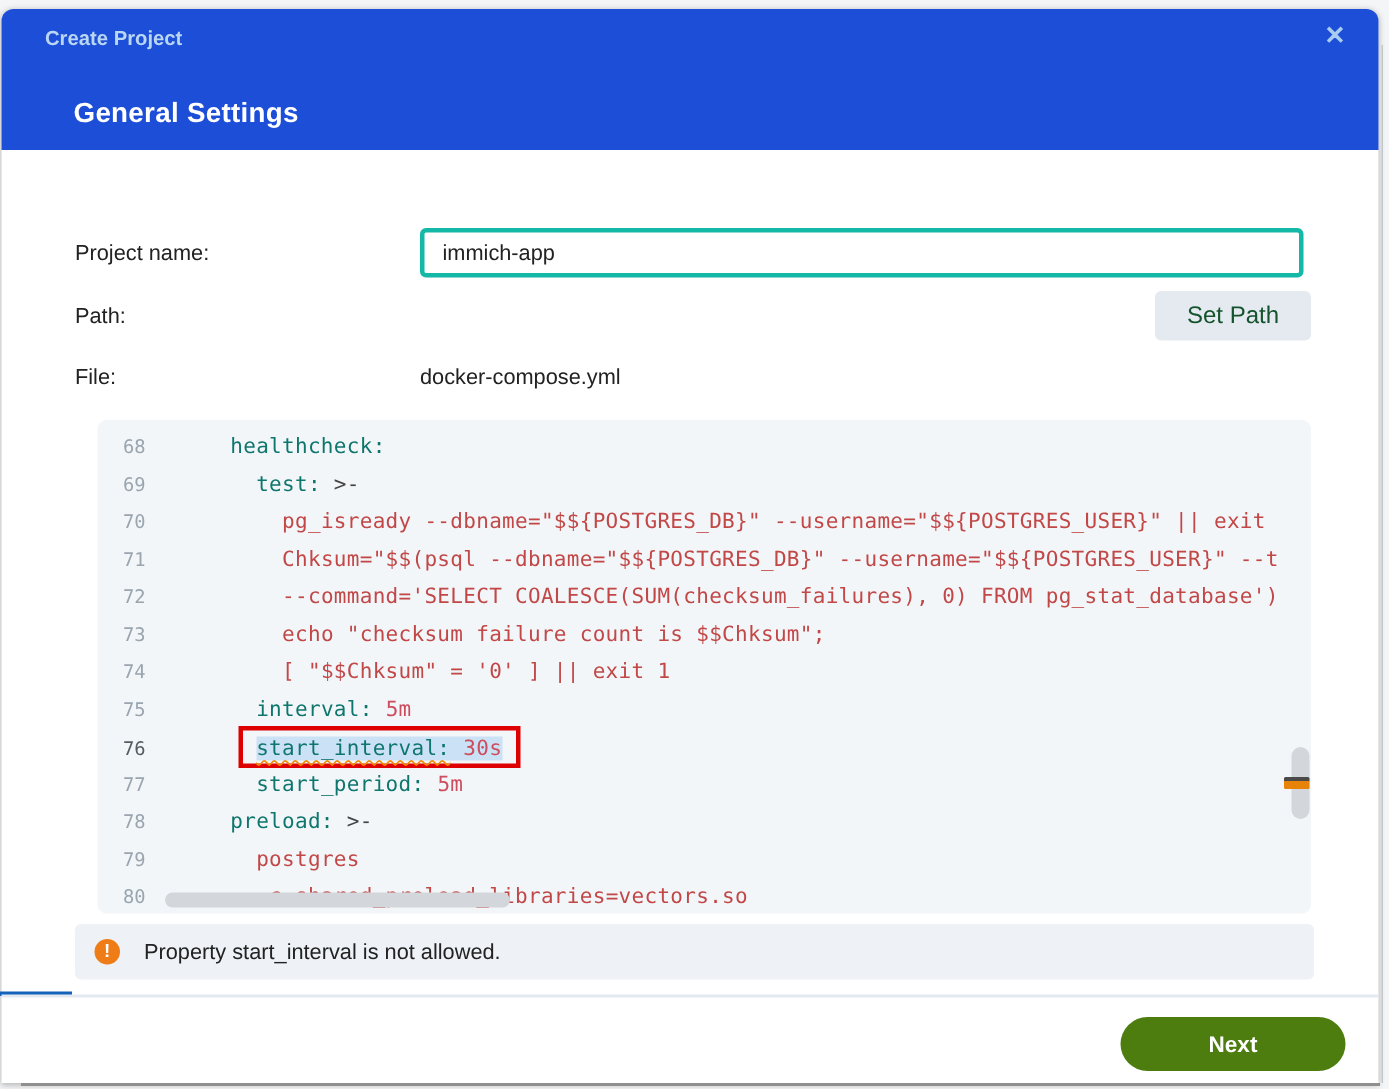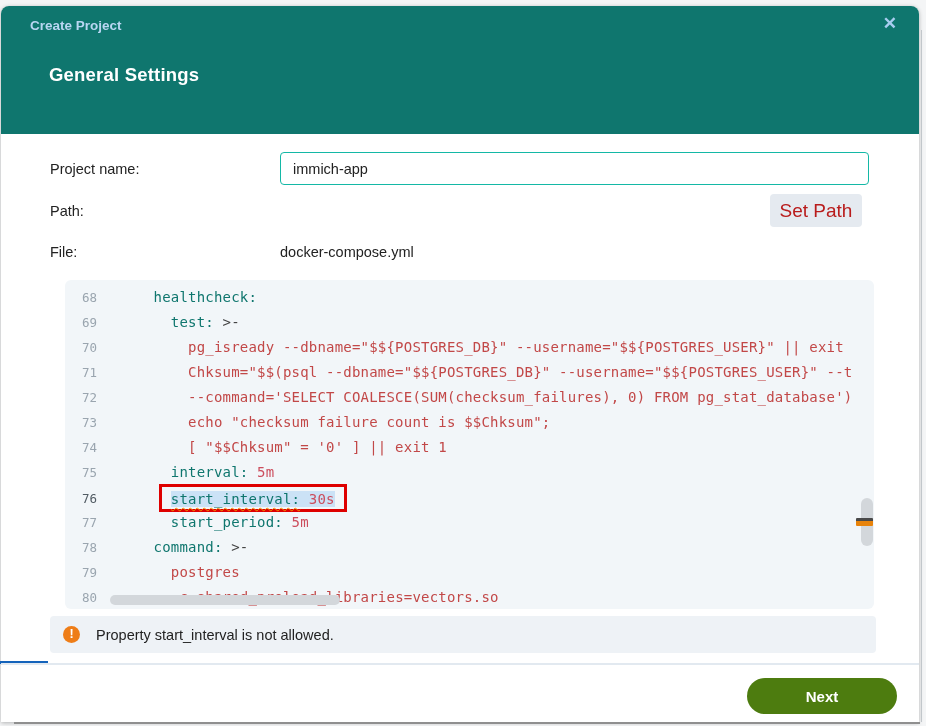--- a/index.html
+++ b/index.html
@@ -7,37 +7,37 @@
     width:926px;height:726px;position:relative;overflow:hidden;
     background:#f4f5f6;
     font-family:"Liberation Sans",sans-serif;
   }
   .dialog{
     position:absolute;left:1px;top:6px;width:918px;height:716px;
     background:#fff;border-radius:8px 8px 0 0;
     box-shadow:0 1px 4px rgba(0,0,0,.28);
   }
   
-  .header{position:absolute;top:0;left:0;right:0;height:128px;background:#0f766e;border-radius:8px 8px 0 0}
+  .header{position:absolute;top:0;left:0;right:0;height:94px;background:#1d4ed8;border-radius:8px 8px 0 0}
   .win-title{position:absolute;left:29px;top:12px;font-size:13.5px;font-weight:bold;color:#b9d6f2}
   .close-btn{position:absolute;right:22px;top:8px;font-size:17px;font-weight:bold;color:#a8cdf0;cursor:pointer;line-height:20px}
   .gs-title{position:absolute;left:48px;top:58px;font-size:18.5px;font-weight:bold;color:#ffffff;letter-spacing:.2px}
   
   .form-label{position:absolute;font-size:14.5px;color:#222}
   .text-input{
     position:absolute;height:33px;box-sizing:border-box;background:#fff;
-    border:1px solid #14b8a6;border-radius:4px;padding:0 12px;
+    border:3px solid #14b8a6;border-radius:4px;padding:0 12px;
     font-size:14.5px;color:#222;font-family:"Liberation Sans",sans-serif;outline:none;
   }
   #project-input{left:279px;top:146px;width:589px}
   #path-input{left:279px;top:188px;width:481px}
   .setpath-btn{
-    position:absolute;left:769px;top:188px;width:92px;height:33px;
+    position:absolute;left:769px;top:188px;width:104px;height:33px;
     background:#e5eaf0;border:none;border-radius:4px;
-    font-size:19px;color:#b91c1c;font-family:"Liberation Sans",sans-serif;cursor:pointer;
+    font-size:16px;color:#14532d;font-family:"Liberation Sans",sans-serif;cursor:pointer;
   }
   .file-value{position:absolute;left:279px;top:238px;font-size:14.5px;color:#222}
   
   .editor{
     position:absolute;left:64px;top:274px;width:809px;height:329px;
     background:#f2f6f9;border-radius:6px;overflow:hidden;
     font-family:"DejaVu Sans Mono","Liberation Mono",monospace;
     font-size:14px;letter-spacing:.2px;padding-top:5px;box-sizing:border-box;cursor:text;
   }
   .cm-line{height:25px;line-height:25px;white-space:pre;position:relative}
@@ -106,21 +106,21 @@
         <div class="cm-line"><span class="gut">68</span><span class="code"><span class="tok-p">    </span><span class="tok-k">healthcheck:</span></span></div>
         <div class="cm-line"><span class="gut">69</span><span class="code"><span class="tok-p">      </span><span class="tok-k">test:</span><span class="tok-p"> </span><span class="tok-m">&gt;-</span></span></div>
         <div class="cm-line"><span class="gut">70</span><span class="code"><span class="tok-p">        </span><span class="tok-s">pg_isready --dbname="$${POSTGRES_DB}" --username="$${POSTGRES_USER}" || exit</span></span></div>
         <div class="cm-line"><span class="gut">71</span><span class="code"><span class="tok-p">        </span><span class="tok-s">Chksum="$$(psql --dbname="$${POSTGRES_DB}" --username="$${POSTGRES_USER}" --t</span></span></div>
         <div class="cm-line"><span class="gut">72</span><span class="code"><span class="tok-p">        </span><span class="tok-s">--command='SELECT COALESCE(SUM(checksum_failures), 0) FROM pg_stat_database')</span></span></div>
         <div class="cm-line"><span class="gut">73</span><span class="code"><span class="tok-p">        </span><span class="tok-s">echo "checksum failure count is $$Chksum";</span></span></div>
         <div class="cm-line"><span class="gut">74</span><span class="code"><span class="tok-p">        </span><span class="tok-s">[ "$$Chksum" = '0' ] || exit 1</span></span></div>
         <div class="cm-line"><span class="gut">75</span><span class="code"><span class="tok-p">      </span><span class="tok-k">interval:</span><span class="tok-p"> </span><span class="tok-v">5m</span></span></div>
         <div class="cm-line"><span class="gut bold">76</span><span class="code"><span class="tok-p">      </span><span class="redbox"><span class="sel"><span class="tok-k wavy">start_interval:</span><span class="tok-p"> </span><span class="tok-v">30s</span></span></span></span></div>
         <div class="cm-line"><span class="gut">77</span><span class="code"><span class="tok-p">      </span><span class="tok-k">start_period:</span><span class="tok-p"> </span><span class="tok-v">5m</span></span></div>
-        <div class="cm-line"><span class="gut">78</span><span class="code"><span class="tok-p">    </span><span class="tok-k">command:</span><span class="tok-p"> </span><span class="tok-m">&gt;-</span></span></div>
+        <div class="cm-line"><span class="gut">78</span><span class="code"><span class="tok-p">    </span><span class="tok-k">preload:</span><span class="tok-p"> </span><span class="tok-m">&gt;-</span></span></div>
         <div class="cm-line"><span class="gut">79</span><span class="code"><span class="tok-p">      </span><span class="tok-s">postgres</span></span></div>
         <div class="cm-line"><span class="gut">80</span><span class="code"><span class="tok-p">      </span><span class="tok-s">-c shared_preload_libraries=vectors.so</span></span></div>
       </div>
     <div class="vthumb"></div>
     <div class="vmark"></div>
     <div class="hthumb"></div>
   </div>
 
   <div class="error-bar">
     <div class="error-icon">!</div>

